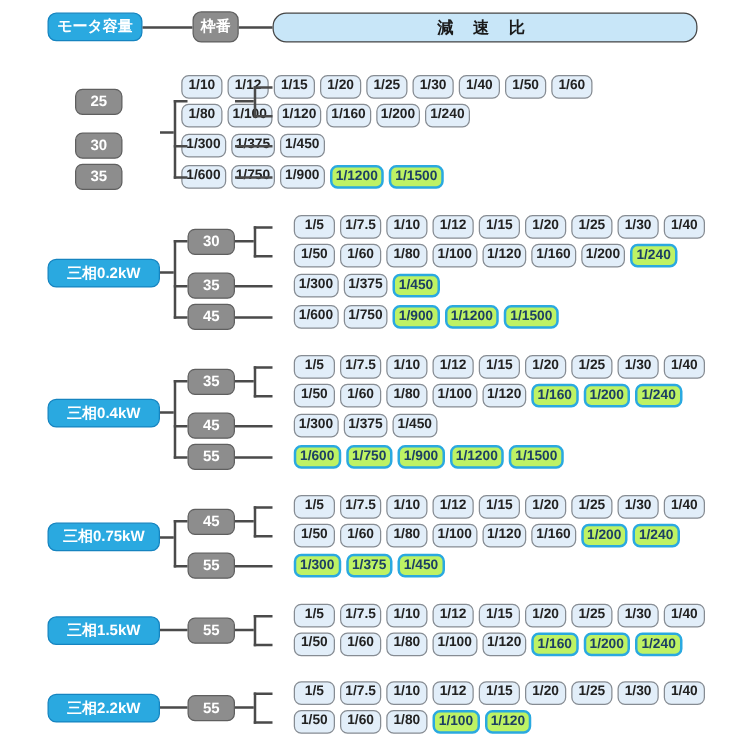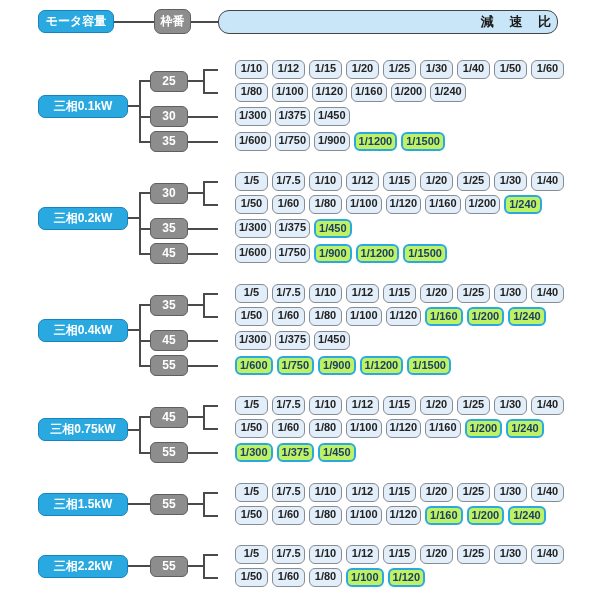--- a/index.html
+++ b/index.html
@@ -21,21 +21,21 @@
   .header-motor { min-width:76px; }
 
   .frame-box {
     width:38px; height:21px; line-height:18px; text-align:center;
     background:#8d8d8d; border:1.5px solid #5f5f5f; border-radius:6px;
     color:#fff; font-size:12px; font-weight:bold; flex:none;
   }
   .header-frame { width:37px; height:25px; line-height:22px; border-radius:7px; }
 
   .ratio-header {
-    flex:1; height:24px; line-height:21px; text-align:right;
+    flex:1; height:24px; line-height:21px; text-align:center;
     background:#c8e6f8; border:1.5px solid #444; border-radius:11px;
     font-size:13px; font-weight:bold; color:#1a1a1a; letter-spacing:6px;
   }
 
   
   .section { position:relative; display:flex; align-items:center; padding-left:38px; margin-bottom:20px; }
   .branches { margin-left:22px; display:flex; flex-direction:column; }
   .branch { display:flex; align-items:center; margin-bottom:4px; }
   .branch:last-child { margin-bottom:0; }
   .rows { margin-left:47px; display:flex; flex-direction:column; gap:4px; }
@@ -58,21 +58,20 @@
   <div class="header-row">
     <div class="motor-box header-motor">モータ容量</div>
     <div class="hline h1"></div>
     <div class="frame-box header-frame">枠番</div>
     <div class="hline h2"></div>
     <div class="ratio-header">減 速 比</div>
   </div>
 
   <div id="sections">
       <div class="section">
-        <div class="motor-box">三相0.1kW</div>
         <div class="branches">
           <div class="branch">
             <div class="frame-box">25</div>
             <div class="rows">
               <div class="row">
                 <div class="chip">1/10</div>
                 <div class="chip">1/12</div>
                 <div class="chip">1/15</div>
                 <div class="chip">1/20</div>
                 <div class="chip">1/25</div>

